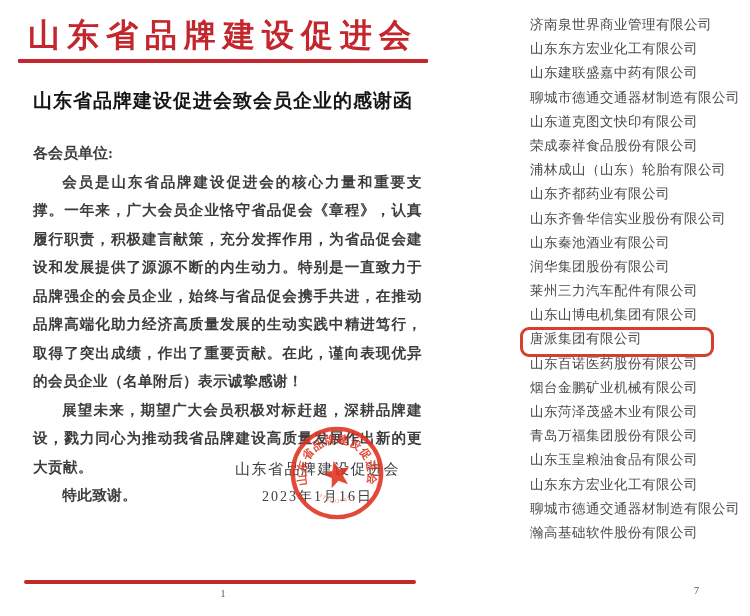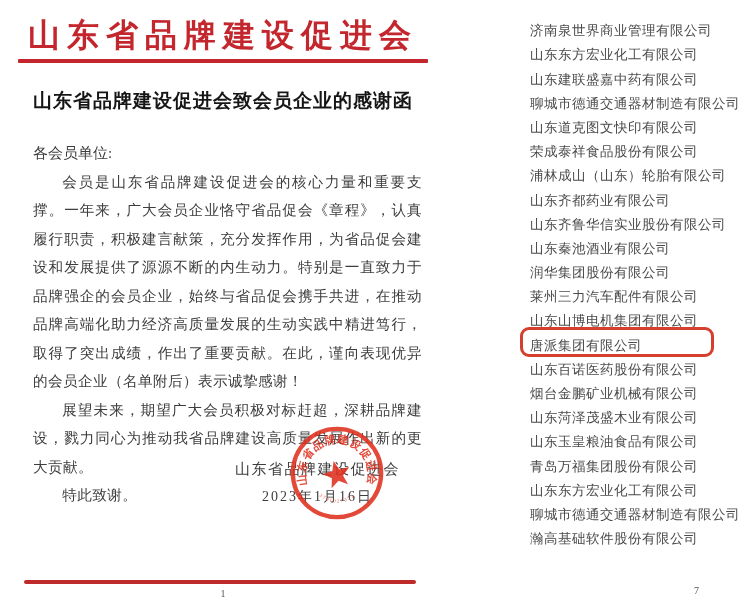--- a/index.html
+++ b/index.html
@@ -13,21 +13,21 @@
   .letter-page{position:absolute;left:18px;top:14px;width:410px;height:596px;}
   .org-header{
     color:#c3262c;font-size:32px;font-weight:bold;line-height:42px;
     text-align:center;letter-spacing:7px;white-space:nowrap;
   }
   .org-rule{height:4px;background:#c3262c;margin-top:3px;border-radius:1px;}
   .doc-title{
     margin:26px 0 8px 0;font-size:19px;font-weight:bold;color:#161616;
     text-align:center;letter-spacing:1px;line-height:24px;
   }
-  .letter-body{margin-top:26px;padding:0 6px 0 15px;color:#3d3d3d;}
+  .letter-body{margin-top:26px;padding:0 6px 0 15px;color:#3d3d3d;font-weight:bold;}
   .salutation{font-size:15px;line-height:28.5px;}
   .para{
     margin:0;font-size:14.6px;line-height:28.5px;text-align:justify;
     text-indent:2em;letter-spacing:0.4px;
   }
   .sig-block{position:absolute;top:446px;right:28px;text-align:center;color:#3d3d3d;}
   .sig-name{font-size:15px;letter-spacing:1.5px;}
   .sig-date{font-size:14px;letter-spacing:2px;margin-top:9px;}
   .seal{position:absolute;left:271px;top:411px;width:96px;height:96px;opacity:0.88;}
   .footer-rule{
@@ -35,21 +35,21 @@
     background:#bf2b2b;border-radius:2px;
   }
   .page-num{
     position:absolute;left:0;right:0;top:574px;text-align:center;
     font-size:10px;color:#555;
   }
 
   
   .list-page{position:absolute;left:530px;top:16px;width:218px;}
   .company{
-    position:relative;height:24.2px;display:flex;align-items:flex-end;
+    position:relative;height:24.2px;display:flex;align-items:flex-start;
     font-size:13.5px;letter-spacing:0.5px;color:#4a4a4a;white-space:nowrap;
   }
   .hl-box{
     position:absolute;left:-10px;top:-3px;width:188px;height:24px;
     border:3px solid #d5402e;border-radius:9px;pointer-events:none;
   }
   .page-num-right{
     position:absolute;left:694px;top:585px;font-size:10px;color:#555;
   }
 </style>
@@ -144,24 +144,24 @@
         <div class="company">
           <span>山东百诺医药股份有限公司</span>
         </div>
         <div class="company">
           <span>烟台金鹏矿业机械有限公司</span>
         </div>
         <div class="company">
           <span>山东菏泽茂盛木业有限公司</span>
         </div>
         <div class="company">
-          <span>山东玉皇粮油食品有限公司</span>
+          <span>青岛万福集团股份有限公司</span>
         </div>
         <div class="company">
-          <span>青岛万福集团股份有限公司</span>
+          <span>山东玉皇粮油食品有限公司</span>
         </div>
         <div class="company">
           <span>山东东方宏业化工有限公司</span>
         </div>
         <div class="company">
           <span>聊城市德通交通器材制造有限公司</span>
         </div>
         <div class="company">
           <span>瀚高基础软件股份有限公司</span>
         </div>

